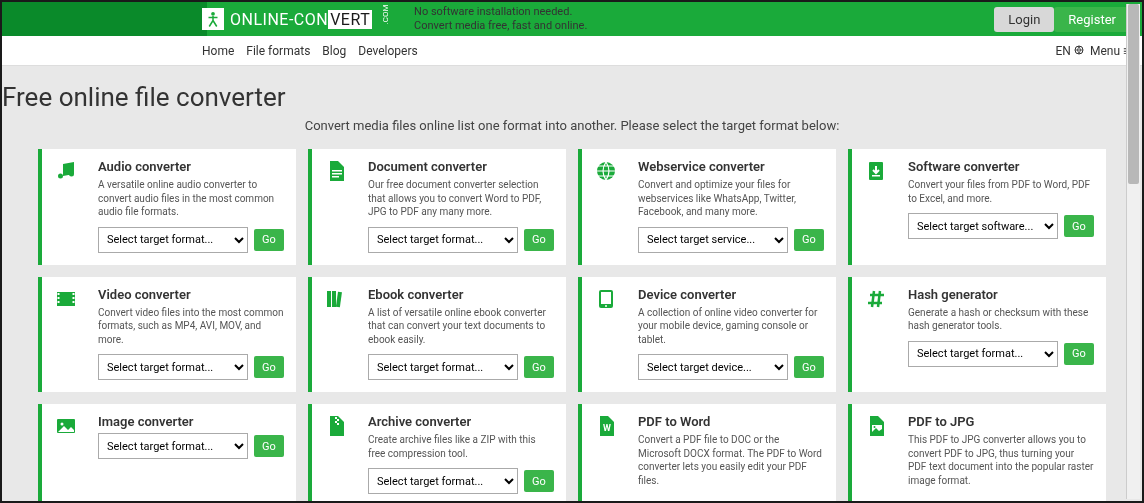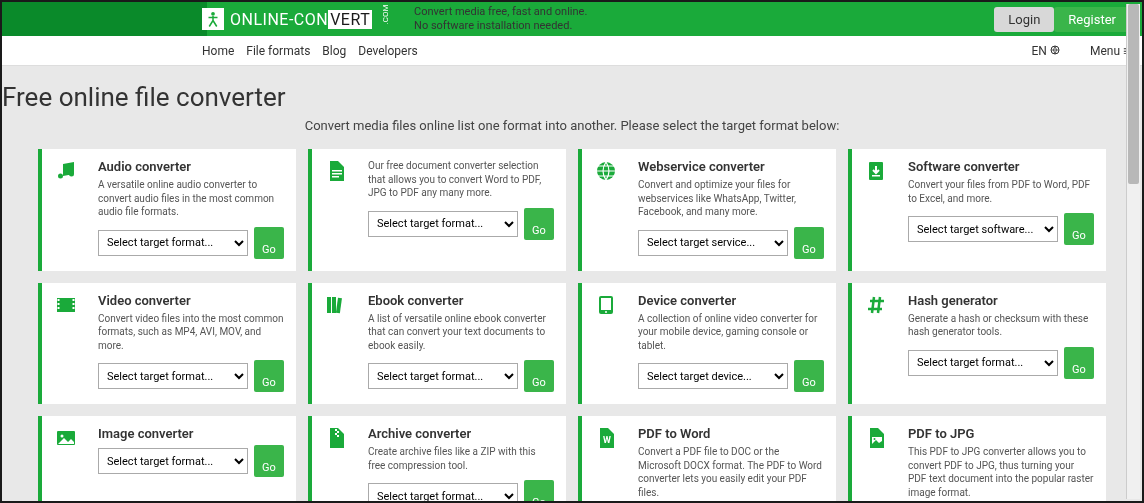--- a/index.html
+++ b/index.html
@@ -13,56 +13,56 @@
 .logo-text .vert{background:#fff;color:#1a1a1a;padding:0 2px}
 .logo-suffix{font-size:8px;color:#fff;transform:rotate(-90deg);display:inline-block;margin-left:-2px;align-self:flex-start;margin-top:2px}
 .tagline{margin-left:18px;color:#333;font-size:11px;line-height:1.3}
 .top-actions{margin-left:auto;display:flex;align-items:center}
 .btn{padding:5px 14px;border-radius:3px;font-size:13px;border:none;cursor:pointer}
 .btn-login{background:#d8d8d8;color:#333}
 .btn-register{background:#3ab54a;color:#fff}
 .nav-bar{background:#fff;height:30px;display:flex;align-items:center;padding:0 12px;border-bottom:1px solid #ddd}
 .nav-links{display:flex;gap:12px;margin-left:188px}
 .nav-links a{color:#333;text-decoration:none;font-size:12px}
-.nav-right{margin-left:auto;display:flex;gap:30px;align-items:center;font-size:12px;color:#333}
+.nav-right{margin-left:auto;display:flex;gap:6px;align-items:center;font-size:12px;color:#333}
 .globe-icon{display:inline-block;width:10px;height:10px}
 .main-title{text-align:left;font-size:26px;color:#333;margin:16px 0 6px;font-weight:400}
 .subtitle{text-align:center;font-size:13px;color:#444;margin-bottom:16px}
 .grid{display:grid;grid-template-columns:repeat(4,1fr);gap:12px;padding:0 36px}
 .card{background:#fff;border-left:4px solid #1aaa3a;padding:10px 12px 12px;display:flex;gap:16px;min-height:100px}
 .card-icon{width:28px;flex-shrink:0;color:#1aaa3a}
 .card-icon svg{width:24px;height:24px;fill:#1aaa3a}
 .card-body{flex:1}
 .card-title{font-size:13px;font-weight:600;color:#333;margin-bottom:4px}
 .card-desc{font-size:10px;color:#555;line-height:1.35;margin-bottom:8px}
 .card-actions{display:flex;gap:6px;align-items:center}
 .card-select{flex:1;font-size:11px;padding:3px 4px;border:1px solid #aaa;background:#fff;max-width:150px;height:26px}
-.btn-go{background:#3ab54a;color:#fff;border:none;padding:16px 8px;font-size:11px;border-radius:2px;cursor:pointer;height:30px}
+.btn-go{background:#3ab54a;color:#fff;border:none;padding:4px 8px;font-size:11px;border-radius:2px;cursor:pointer;height:22px}
 .scrollbar{position:absolute;right:2px;top:2px;bottom:2px;width:14px;background:#f0f0f0;border-left:1px solid #ccc}
 .scrollbar-thumb{position:absolute;top:0;left:1px;right:1px;height:180px;background:#b8b8b8;border-radius:2px}
 .wrapper{position:relative;width:100%;height:100%}
 </style>
 </head>
 <body>
 <div class="wrapper">
 
 <div class="top-bar">
   <div class="logo-area">
     <div class="logo-icon">
       <svg viewBox="0 0 24 24">
             <circle cx="12" cy="5" r="2.5" fill="#1aaa3a"></circle>
             <path d="M12 8 L12 14 M12 14 L7 22 M12 14 L17 22 M6 10 L18 10" stroke="#1aaa3a" stroke-width="2" fill="none"></path>
           </svg>
     </div>
     <span class="logo-text"><span>ONLINE-</span><span class="con">CON</span><span class="vert">VERT</span></span>
     <span class="logo-suffix">.COM</span>
   </div>
   <div class="tagline">
+    <div>No software installation needed.</div>
     <div>Convert media free, fast and online.</div>
-    <div>No software installation needed.</div>
   </div>
   <div class="top-actions">
     <button class="btn btn-login">Login</button>
     <button class="btn btn-register">Register</button>
   </div>
 </div>
 
 <div class="nav-bar">
   <div class="nav-links">
     <a>Home</a>
@@ -97,20 +97,21 @@
         </div>
       </div>
       <div class="card">
         <div class="card-icon"><svg viewBox="0 0 24 24">
             <path d="M6 2 H14 L20 8 V22 H6 Z" fill="#1aaa3a"></path>
             <rect x="8" y="11" width="10" height="1.5" fill="#fff"></rect>
             <rect x="8" y="14" width="10" height="1.5" fill="#fff"></rect>
             <rect x="8" y="17" width="7" height="1.5" fill="#fff"></rect>
           </svg></div>
         <div class="card-body">
+          <div class="card-title">Document converter</div>
           <div class="card-desc">Our free document converter selection that allows you to convert Word to PDF, JPG to PDF any many more.</div>
           <div class="card-actions">
             <select class="card-select"><option>Select target format...</option></select>
             <button class="btn-go">Go</button>
           </div>
         </div>
       </div>
       <div class="card">
         <div class="card-icon"><svg viewBox="0 0 24 24">
             <circle cx="12" cy="12" r="9" fill="#1aaa3a"></circle>

